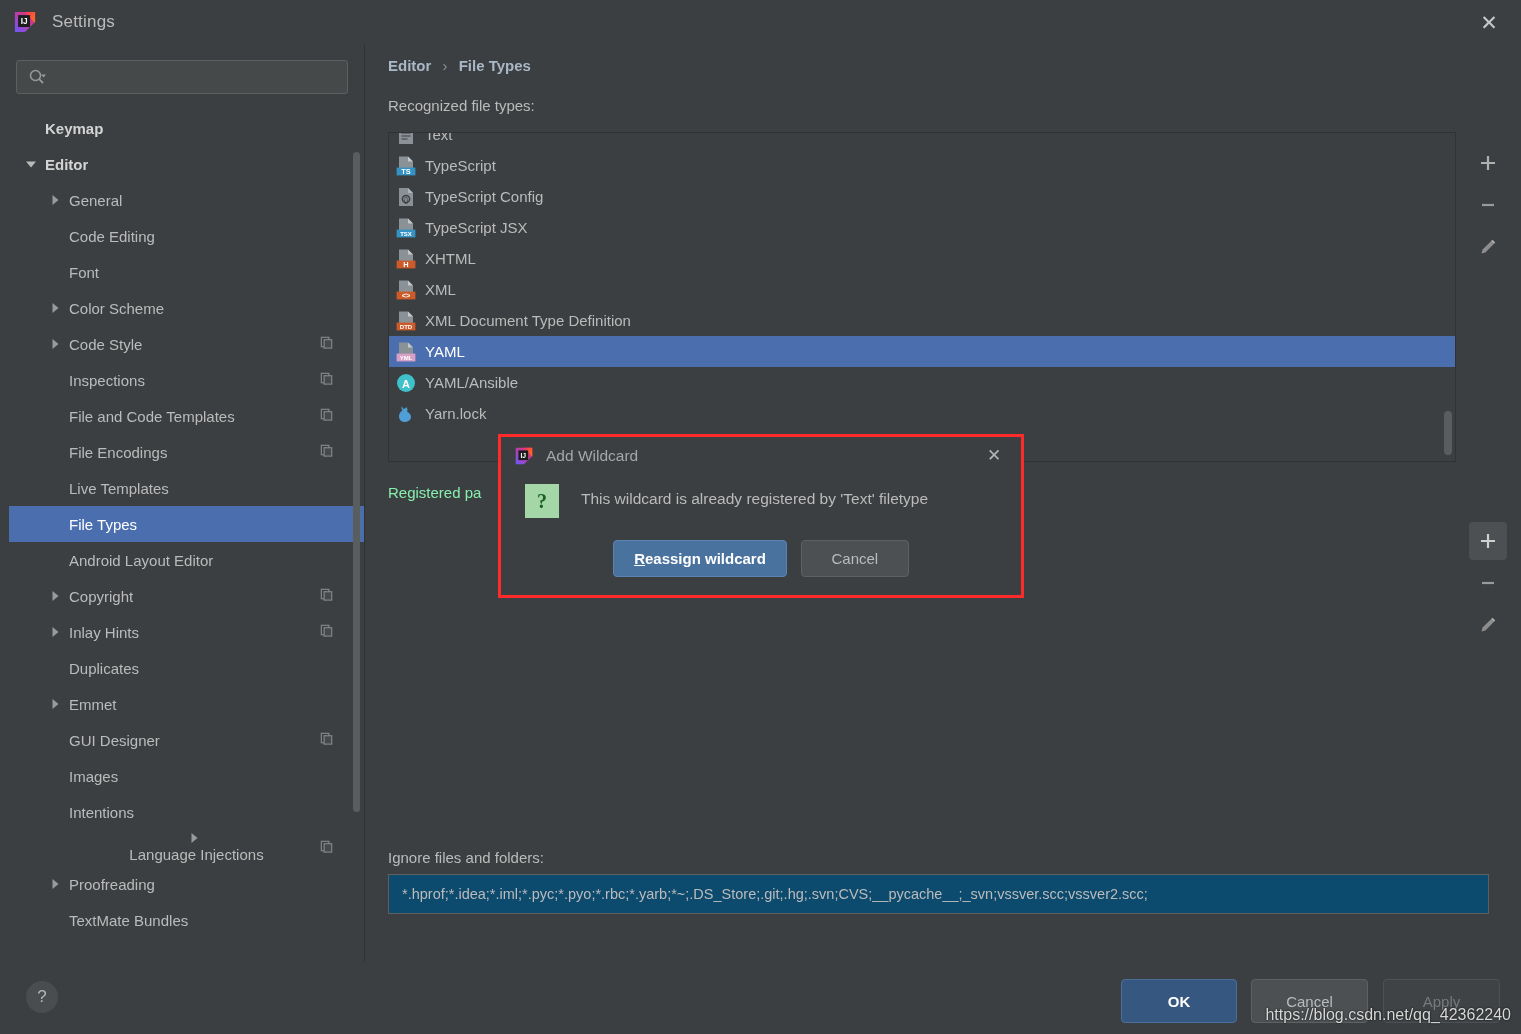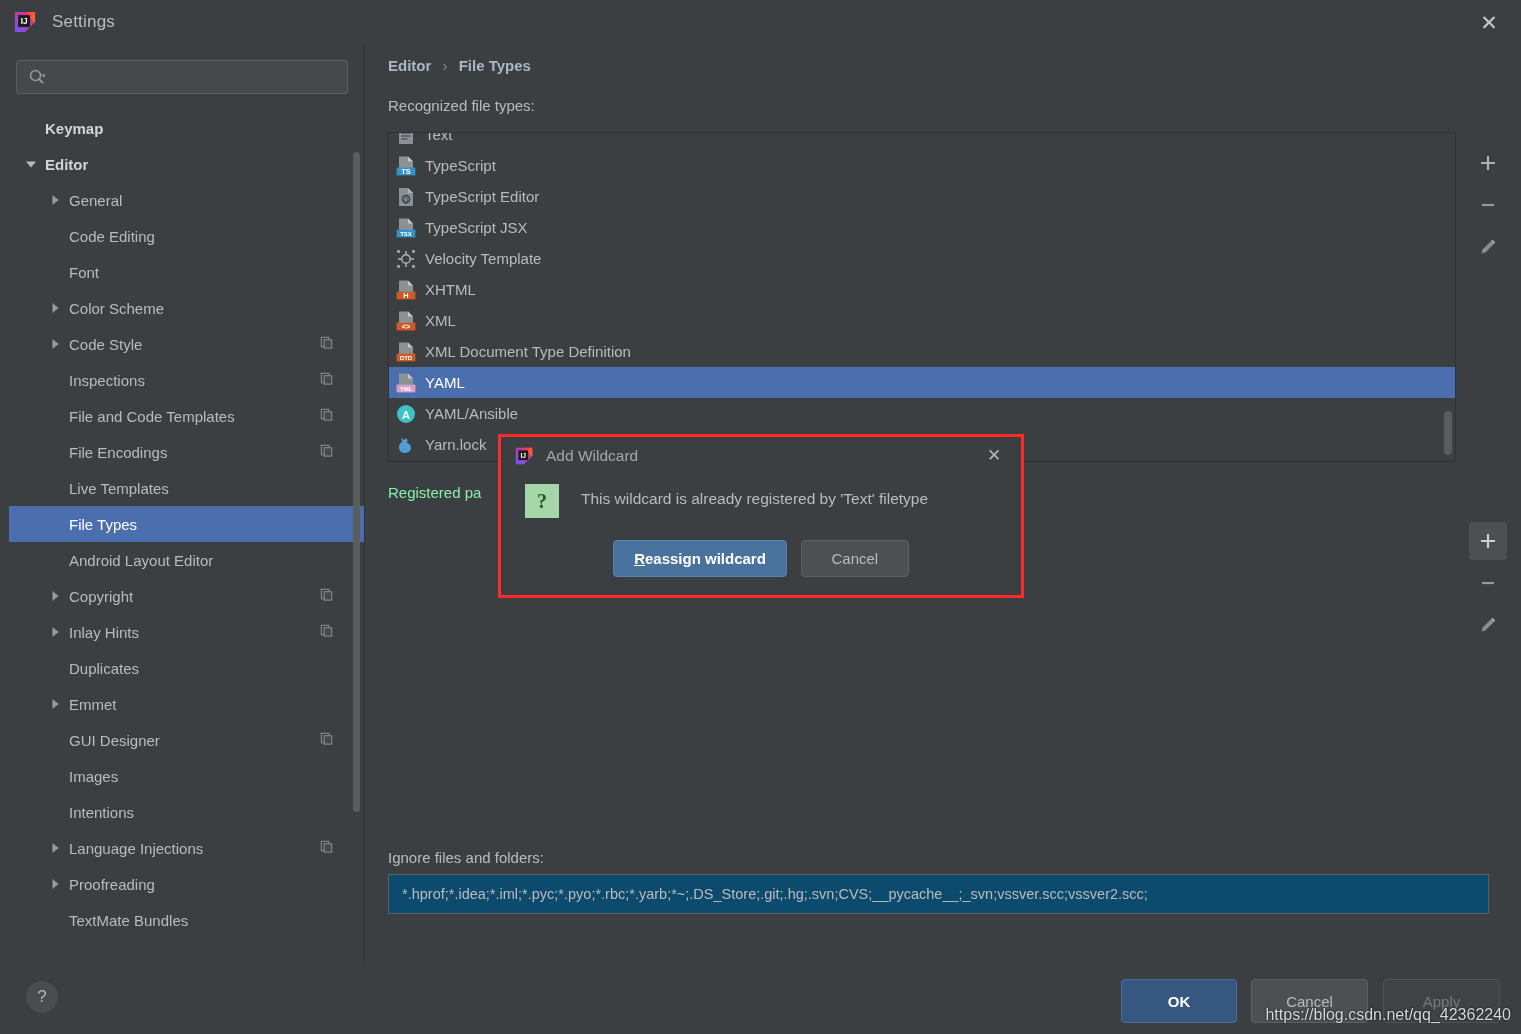--- a/index.html
+++ b/index.html
@@ -318,21 +318,21 @@
               </svg></span>
           </div>
           <div class="tree-row" style="padding-left: 38px;">
             <span class="tw empty"></span>
             <span class="tree-label">Images</span>
           </div>
           <div class="tree-row" style="padding-left: 38px;">
             <span class="tw empty"></span>
             <span class="tree-label">Intentions</span>
           </div>
-          <div class="tree-row" style="padding-left: 38px;">
+          <div class="tree-row" style="padding-left: 38px; flex-direction: column;">
             <span class="tw"><svg viewBox="0 0 16 16" width="16" height="16">
                 <polygon points="5.5,3 11.5,8 5.5,13" fill="#9a9a9a"></polygon>
               </svg></span>
             <span class="tree-label">Language Injections</span>
             <span class="copy-badge"><svg viewBox="0 0 16 16" width="15" height="15">
                 <rect x="2.5" y="2.5" width="8" height="10" fill="none" stroke="#9a9a9a" stroke-width="1.3"></rect>
                 <rect x="5.5" y="5" width="8" height="9" fill="#4a4d4f" stroke="#9a9a9a" stroke-width="1.3"></rect>
               </svg></span>
           </div>
           <div class="tree-row" style="padding-left: 38px;">
@@ -380,41 +380,30 @@
               </svg></span>
             <span>TypeScript</span>
           </div>
           <div class="ft-row">
             <span class="ft-icon"><svg viewBox="0 0 22 22" width="22" height="22">
                 <path d="M4 2 H13 L18 7 V20 H4 Z" fill="#8a9197"></path>
                 <path d="M13 2 L18 7 H13 Z" fill="#aeb4b8"></path>
                 <circle cx="11" cy="13" r="3.6" fill="none" stroke="#3c3f41" stroke-width="1.5"></circle>
                 <text x="11" y="16" font-size="7" fill="#3c3f41" text-anchor="middle" font-family="Liberation Sans, sans-serif">{}</text>
               </svg></span>
-            <span>TypeScript Editor</span>
+            <span>TypeScript Config</span>
           </div>
           <div class="ft-row">
             <span class="ft-icon"><svg viewBox="0 0 22 22" width="22" height="22">
                 <path d="M4 1.5 H13 L18 6.5 V13 H4 Z" fill="#8a9197"></path>
                 <path d="M13 1.5 L18 6.5 H13 Z" fill="#c3c8cb"></path>
                 <rect x="1.6" y="12.6" width="18.8" height="7.8" fill="#3592c4"></rect>
                 <text x="11" y="18.6" font-size="6" fill="#ffffff" text-anchor="middle" font-family="Liberation Sans, sans-serif" font-weight="bold">TSX</text>
               </svg></span>
             <span>TypeScript JSX</span>
-          </div>
-          <div class="ft-row">
-            <span class="ft-icon"><svg viewBox="0 0 22 22" width="22" height="22">
-                <circle cx="11" cy="11" r="4.2" fill="none" stroke="#b4b4b4" stroke-width="1.4"></circle>
-                <path d="M11 3 V6.6 M11 15.4 V19 M3 11 H6.6 M15.4 11 H19" stroke="#b4b4b4" stroke-width="1.4"></path>
-                <rect x="2.2" y="2.2" width="2.6" height="2.6" fill="#b4b4b4"></rect>
-                <rect x="17.2" y="2.2" width="2.6" height="2.6" fill="#b4b4b4"></rect>
-                <rect x="2.2" y="17.2" width="2.6" height="2.6" fill="#b4b4b4"></rect>
-                <rect x="17.2" y="17.2" width="2.6" height="2.6" fill="#b4b4b4"></rect>
-              </svg></span>
-            <span>Velocity Template</span>
           </div>
           <div class="ft-row">
             <span class="ft-icon"><svg viewBox="0 0 22 22" width="22" height="22">
                 <path d="M4 1.5 H13 L18 6.5 V13 H4 Z" fill="#8a9197"></path>
                 <path d="M13 1.5 L18 6.5 H13 Z" fill="#c3c8cb"></path>
                 <rect x="1.6" y="12.6" width="18.8" height="7.8" fill="#cc5b29"></rect>
                 <text x="11" y="18.6" font-size="7.4" fill="#ffffff" text-anchor="middle" font-family="Liberation Sans, sans-serif" font-weight="bold">H</text>
               </svg></span>
             <span>XHTML</span>
           </div>

